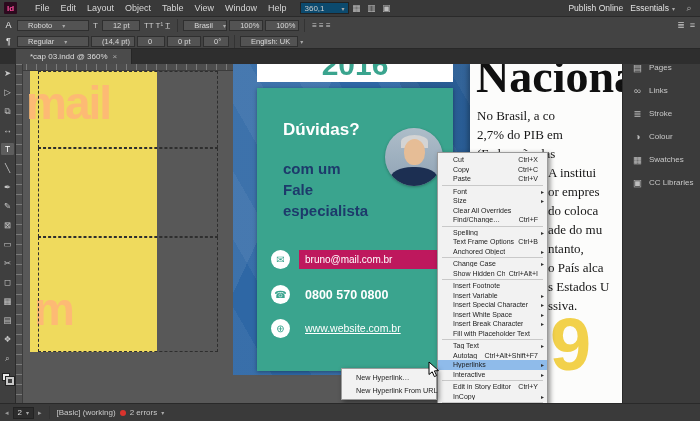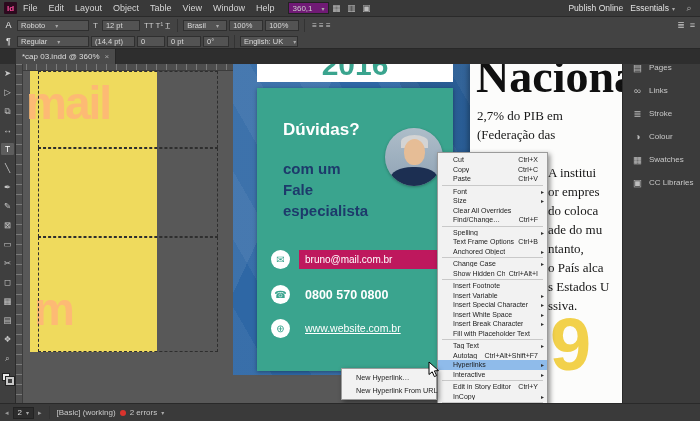--- a/index.html
+++ b/index.html
@@ -4,44 +4,44 @@
 <style>
   *{margin:0;padding:0;box-sizing:border-box}
   html,body{width:700px;height:421px;overflow:hidden;background:#3c3c3c;
     font-family:"Liberation Sans",sans-serif;-webkit-font-smoothing:antialiased}
 
   
   .menubar{position:absolute;left:0;top:0;width:700px;height:17px;background:#393939;
     border-bottom:1px solid #2a2a2a;display:flex;align-items:center;gap:1px;
     font-size:9px;color:#d6d6d6;padding:0 4px;z-index:90}
   .idlogo{width:13px;height:12px;background:#2c0a1e;color:#ff4d9d;font-size:8px;font-weight:bold;
-    display:flex;align-items:center;justify-content:center;margin-right:0;border-radius:1px}
+    display:flex;align-items:center;justify-content:center;margin-right:12px;border-radius:1px}
   .mitem{padding:12px 5px;height:17px;display:flex;align-items:center}
-  .zoombox{background:#701a75;border:1px solid #222;height:12px;padding:0 3px;font-size:8px;
-    display:flex;align-items:center;gap:9px;margin-left:8px;color:#ccc}
+  .zoombox{background:#0c4a6e;border:1px solid #222;height:12px;padding:0 3px;font-size:8px;
+    display:flex;align-items:center;gap:17px;margin-left:8px;color:#ccc}
   .mbicon{width:14px;height:13px;display:flex;align-items:center;justify-content:center;
     font-size:9px;color:#bdbdbd}
   .mbright{margin-left:auto;display:flex;align-items:center;gap:7px}
   .publish{font-size:8.5px;color:#e0e0e0;display:flex;gap:3px;align-items:center}
   .caret{font-size:6px;color:#aaa}
 
   
   .control{position:absolute;left:0;top:17px;width:700px;height:32px;background:#434343;
     border-bottom:1px solid #282828;z-index:89;color:#d8d8d8;font-size:7.5px}
   .crow{height:16px;display:flex;align-items:center;padding-left:2px;gap:2px}
   .cicon{width:13px;text-align:center;font-size:9px;color:#e8e8e8}
   .cfield{background:#535353;border:1px solid #2f2f2f;height:11px;display:flex;align-items:center;
-    gap:10px;padding:0 3px;white-space:nowrap}
+    gap:10px;padding:0 10px;white-space:nowrap}
   .cbtn{color:#cfcfcf;font-size:8px;padding:0 2px}
   .csep{width:1px;height:13px;background:#333;margin:0 3px}
   .cright{margin-left:auto;display:flex;gap:5px;padding-right:5px;font-size:9px;color:#c9c9c9}
 
   
   .tabstrip{position:absolute;left:0;top:49px;width:700px;height:15px;background:#2e2e2e;z-index:88;display:flex}
-  .doctab{margin-left:16px;background:#4b4b4b;color:#dedede;font-size:8px;padding:0 6px;
+  .doctab{margin-left:16px;background:#4b4b4b;color:#dedede;font-size:8px;padding:0 14px;
     display:flex;align-items:center;gap:5px;border-right:1px solid #262626}
   .tabclose{color:#aaa;font-size:8px}
 
   
   .toolbar{position:absolute;left:0;top:64px;width:16px;bottom:18px;background:#3f3f3f;
     border-right:1px solid #2b2b2b;z-index:80;display:flex;flex-direction:column;align-items:center;
     padding-top:3px;gap:7px}
   .tool{width:13px;height:12px;display:flex;align-items:center;justify-content:center;
     font-size:8.5px;color:#c8c8c8}
   .tool.active{background:#5d5d5d;border-radius:1px;color:#fff}
@@ -307,20 +307,21 @@
       <div class="cicon2" style="top:197px">☎</div>
       <div class="phonetxt" style="top:200px">0800 570 0800</div>
       <div class="cicon2" style="top:231px">⊕</div>
       <div class="webtxt" style="top:234px">www.website.com.br</div>
     </div>
   </div>
 
   <div class="whitepage">
     <div class="headline">Nacional</div>
     <div class="bodylines">
+      <div>No Brasil, a co</div>
       <div>2,7% do PIB em</div>
       <div>(Federação das</div>
     </div>
     <div class="fragments">
       <div>A institui</div>
       <div>or empres</div>
       <div>do coloca</div>
       <div>ade do mu</div>
       <div>ntanto,</div>
       <div>o País alca</div>

